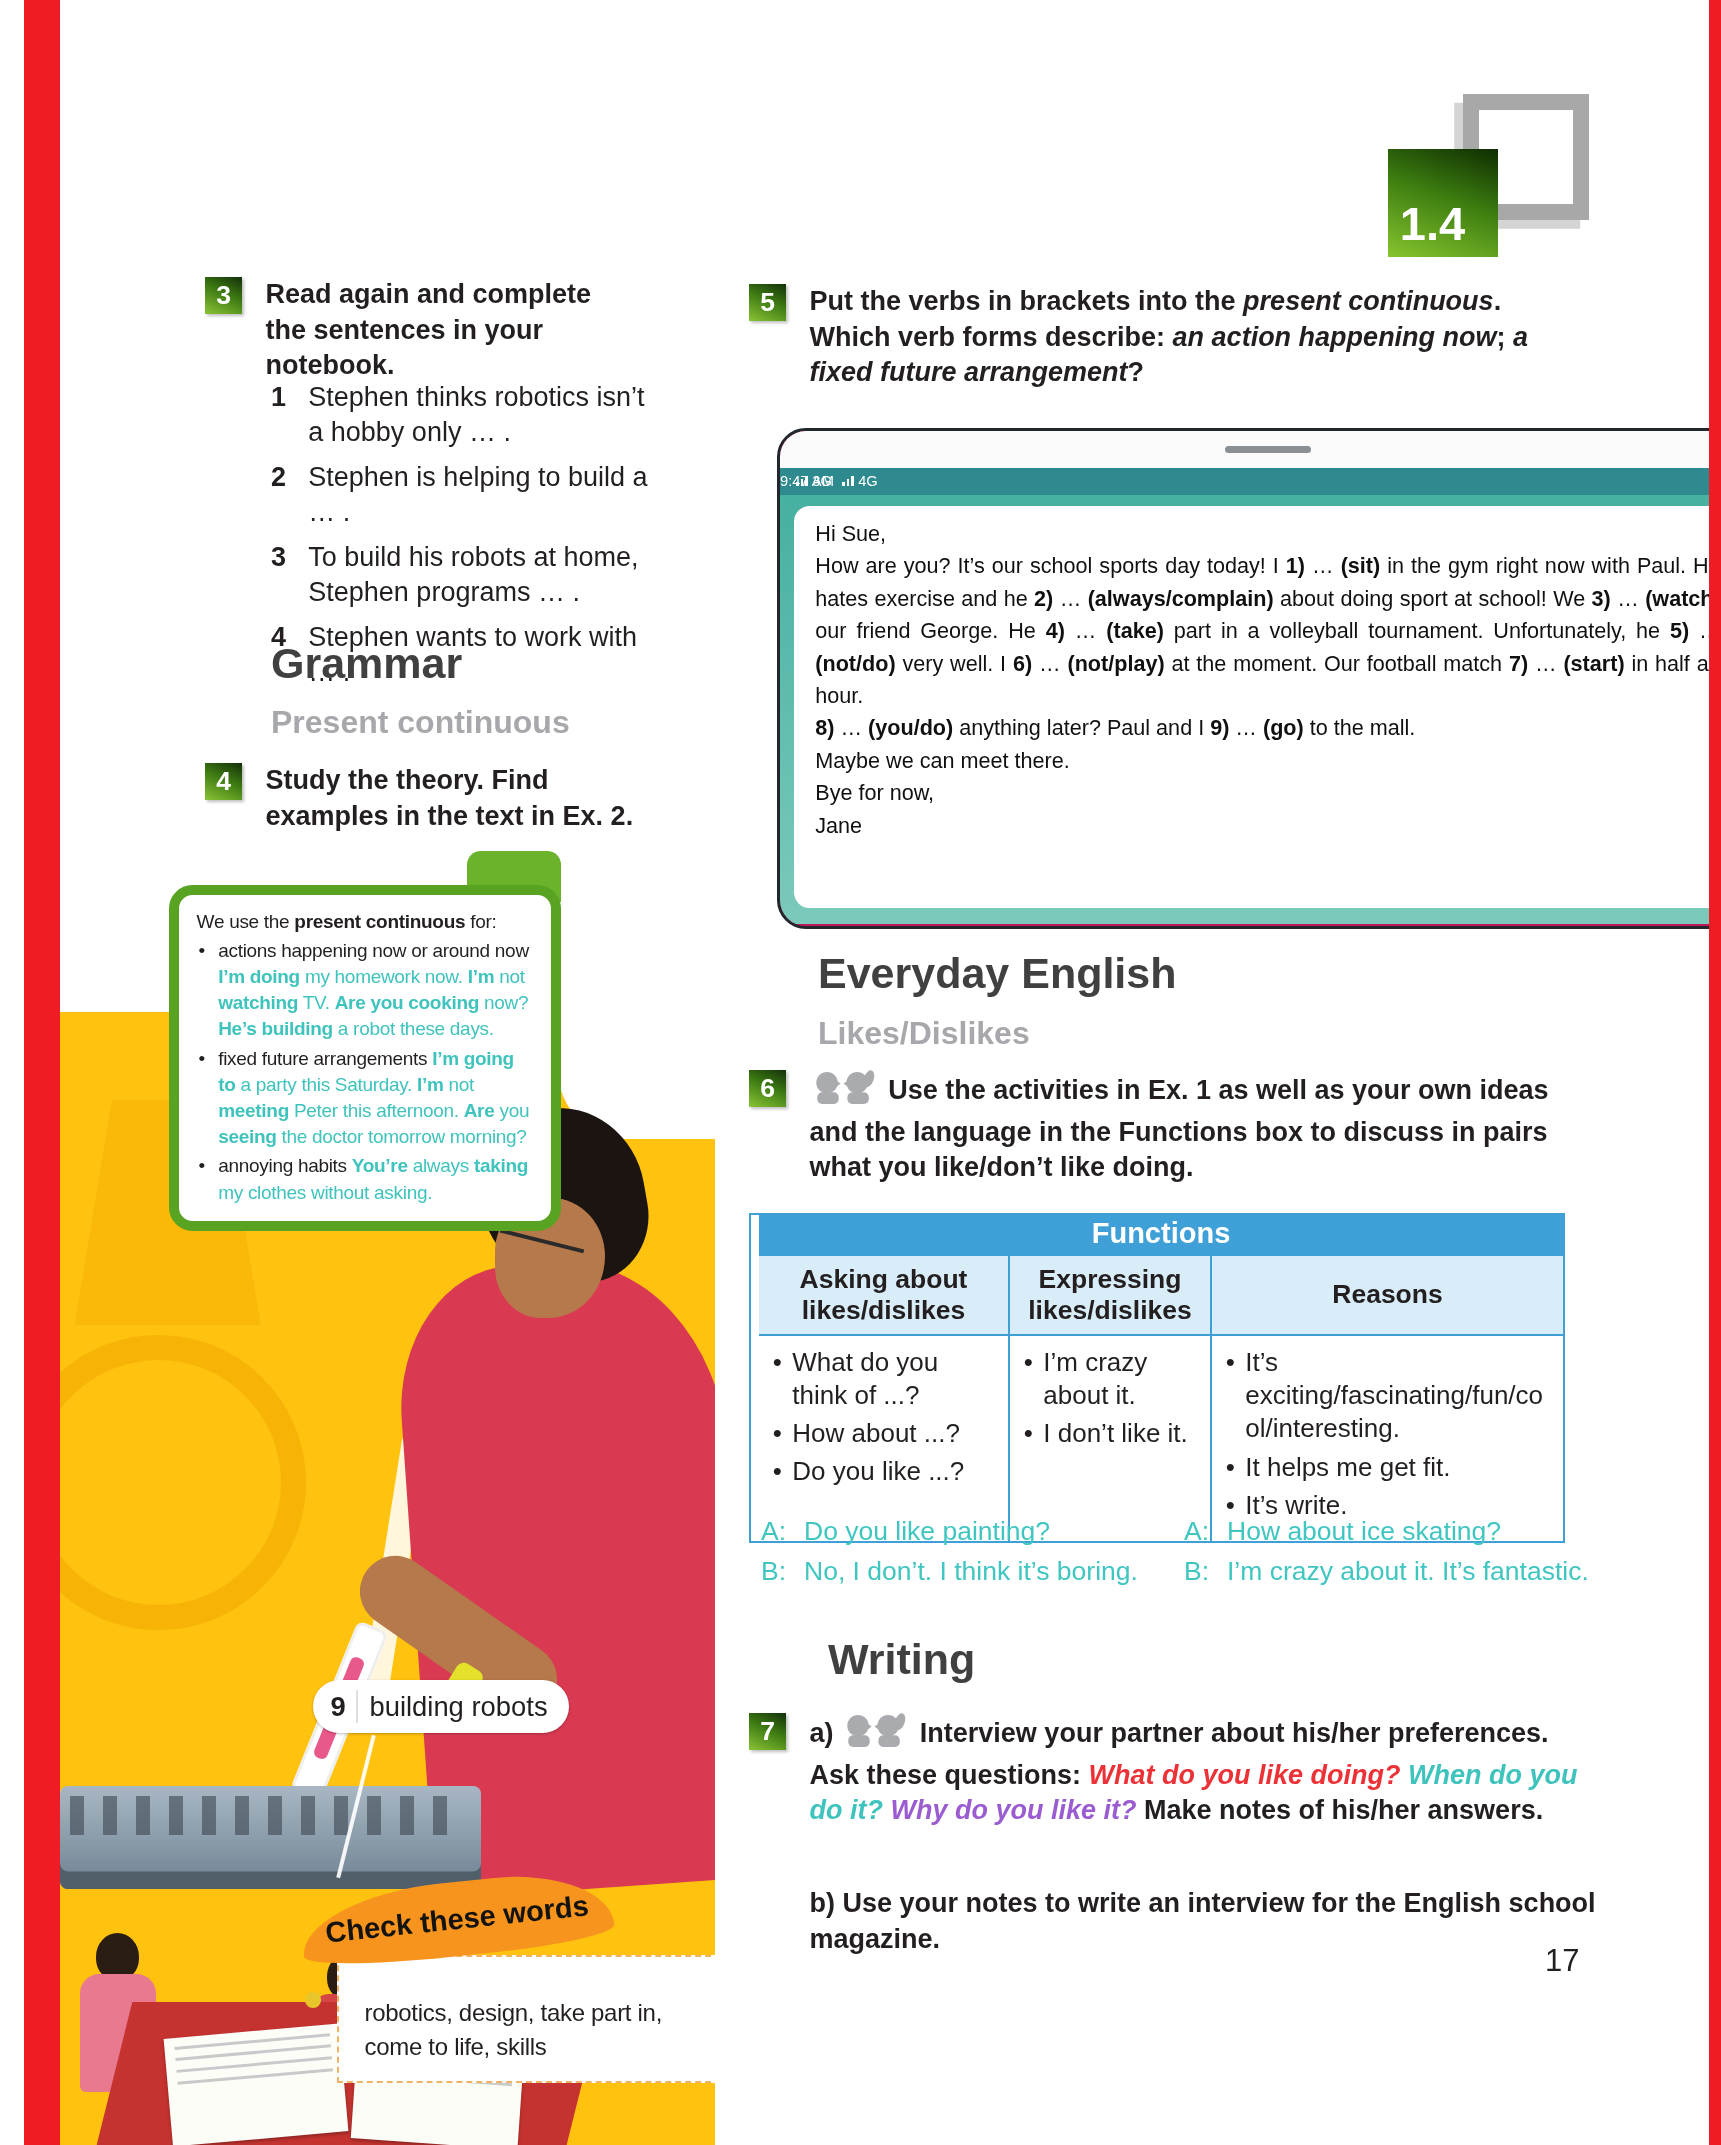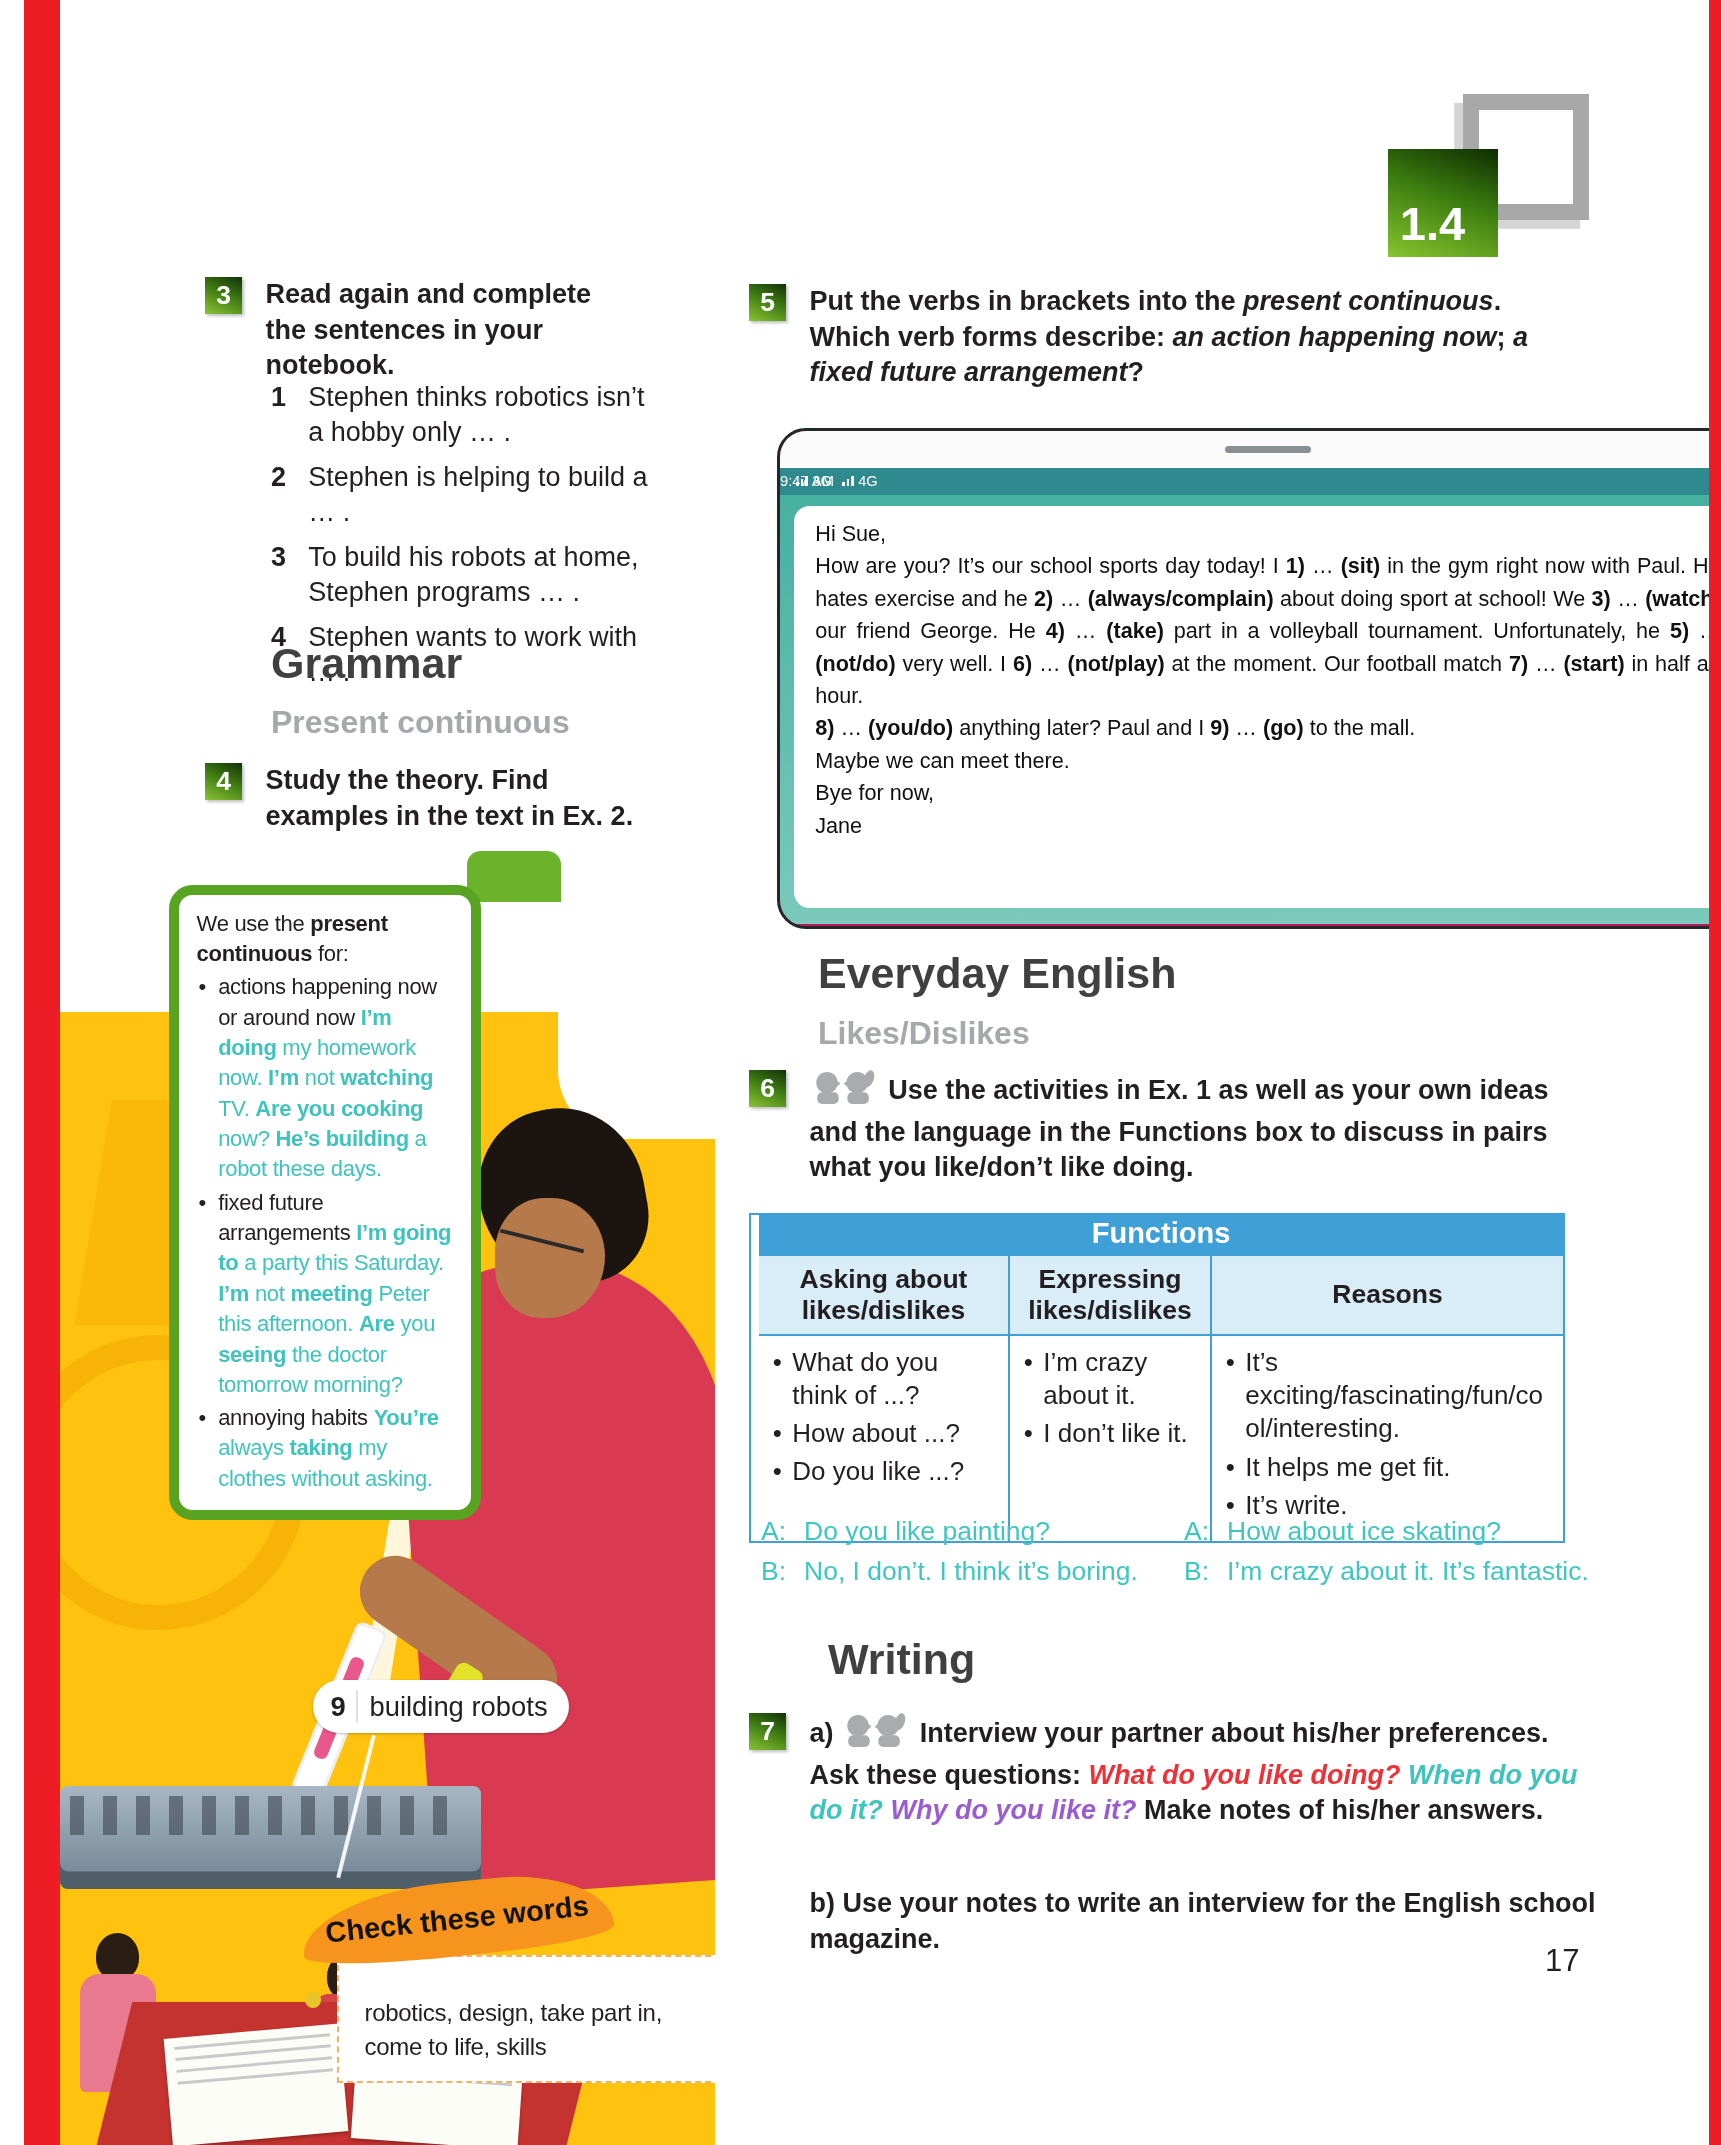--- a/index.html
+++ b/index.html
@@ -23,21 +23,21 @@
   .h-gray{position:absolute;font-size:32px;font-weight:700;color:#a6a8ab;z-index:3;}
 
   
   .num-list{position:absolute;width:392px;z-index:3;}
   .nl-item{display:flex;gap:15.7px;font-size:27px;line-height:1.3;margin-bottom:9.8px;}
   .nl-num{font-weight:700;width:21.6px;flex:none;}
   .nl-text{width:365px;}
 
   
   .theory-tab{position:absolute;left:443px;top:851px;width:94px;height:51px;background:#6cb32c;border-radius:13.7px 13.7px 0 0;z-index:2;}
-  .theory{position:absolute;left:145px;top:885px;width:312px;box-sizing:border-box;background:#fff;border:10.8px solid #58a321;border-radius:23.5px;padding:13.7px 15.7px 15.7px 17.6px;font-size:22px;line-height:1.38;color:#231f20;z-index:3;letter-spacing:-0.3px;}
+  .theory{position:absolute;left:145px;top:885px;width:392px;box-sizing:border-box;background:#fff;border:10.8px solid #58a321;border-radius:23.5px;padding:13.7px 15.7px 15.7px 17.6px;font-size:19px;line-height:1.38;color:#231f20;z-index:3;letter-spacing:-0.3px;}
   .tb-item{position:relative;padding-left:21.6px;margin-top:2.9px;}
   .tb-item::before{content:"\2022";position:absolute;left:2px;top:0;color:#231f20;}
   .seg-b{font-weight:700;}
   .seg-i{font-style:italic;}
   .seg-t{color:#3fc3bd;}
   .seg-tb{color:#3fc3bd;font-weight:700;}
   .seg-k{color:#231f20;}
   .seg-ri{color:#ec3237;font-style:italic;font-weight:600;}
   .seg-ci{color:#3fc3bd;font-style:italic;font-weight:600;}
   .seg-pi{color:#9a5cd0;font-style:italic;font-weight:600;}

